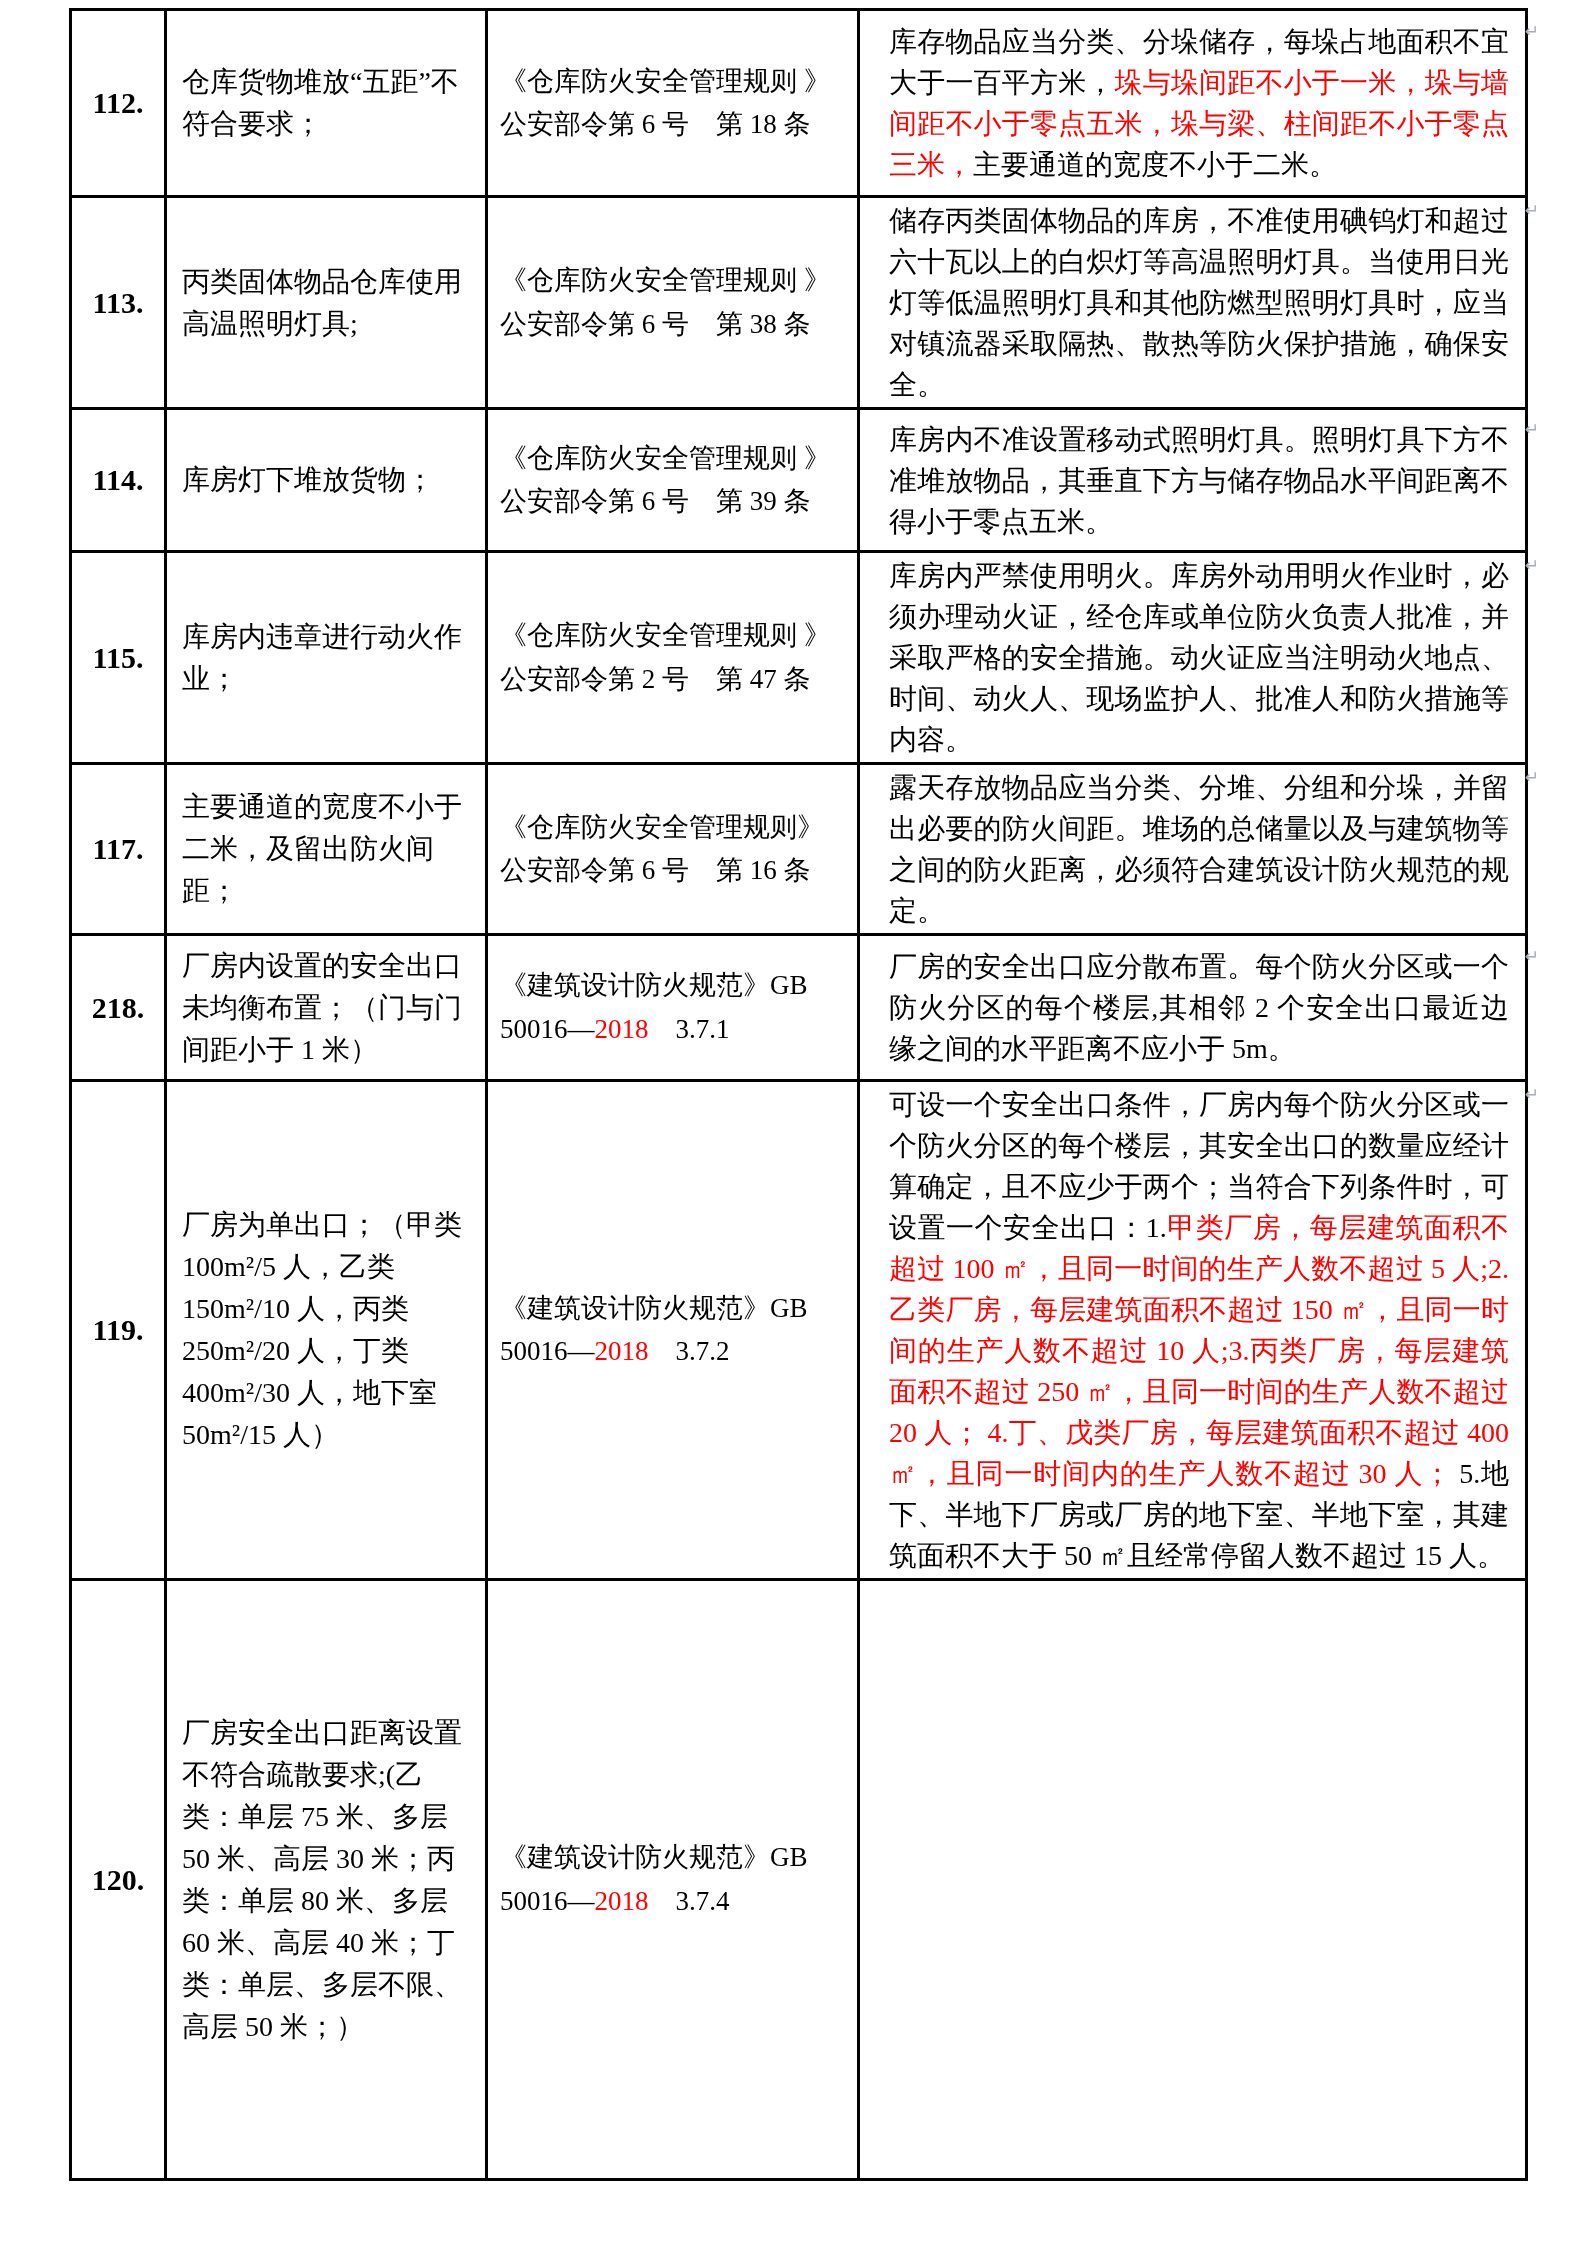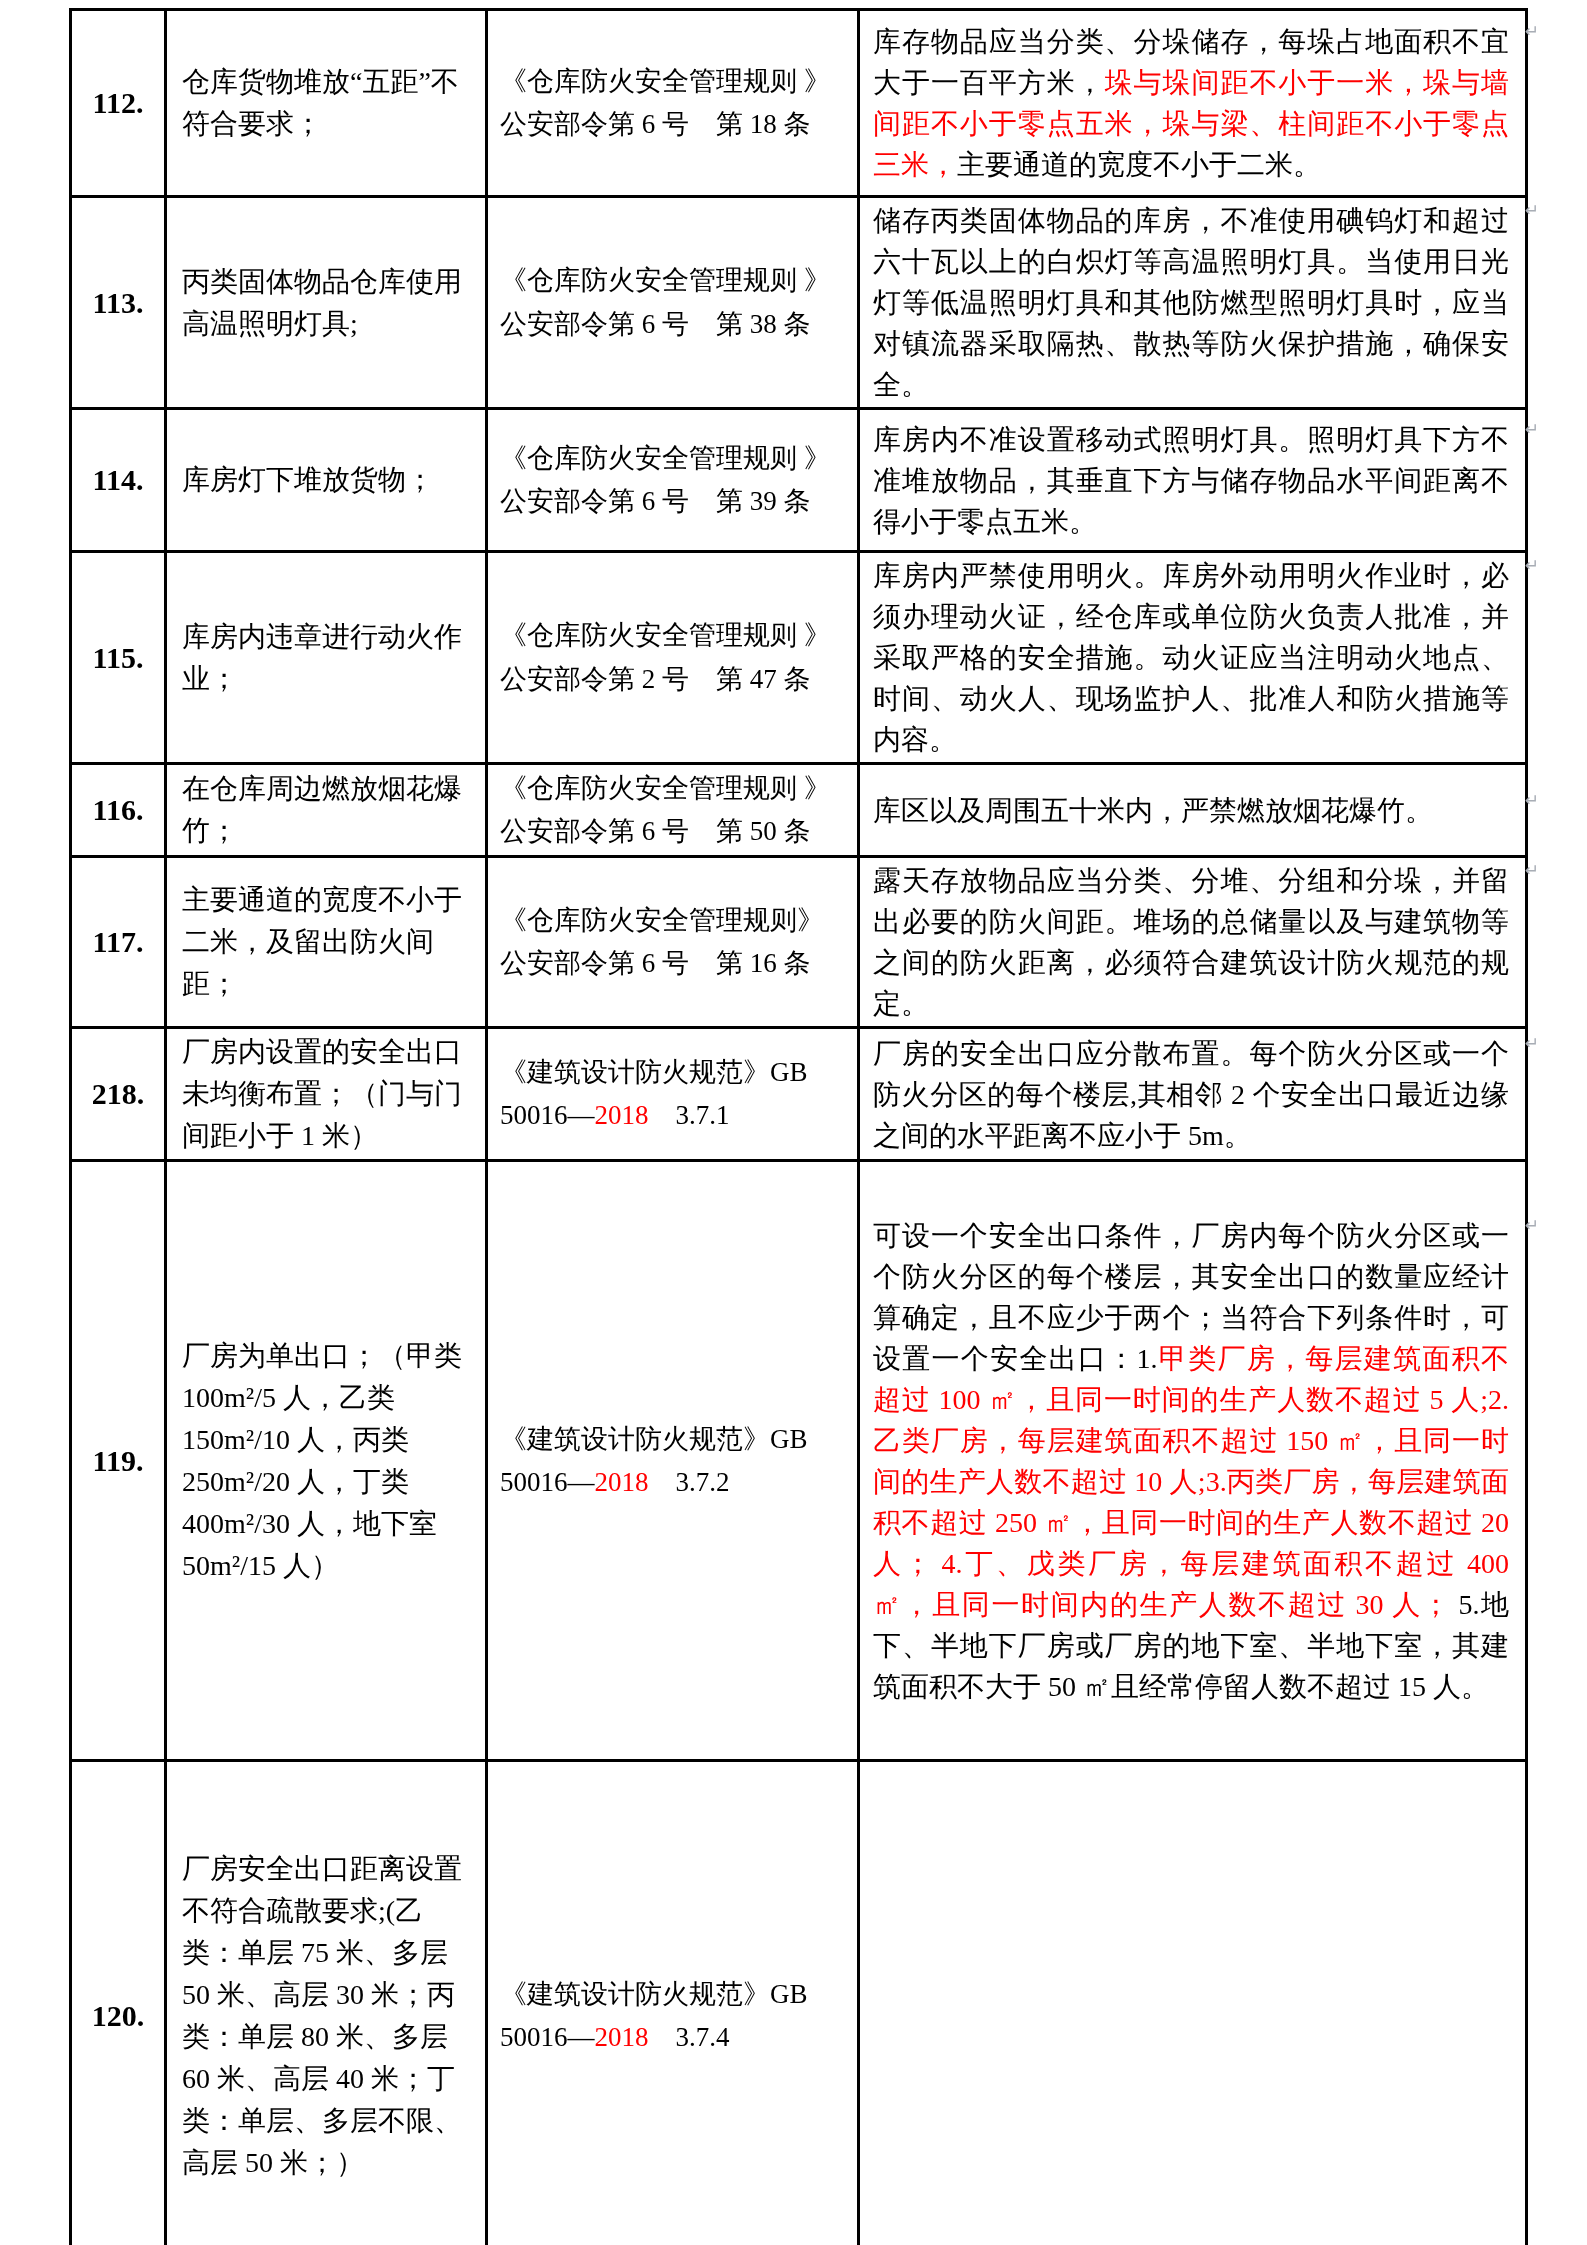--- a/index.html
+++ b/index.html
@@ -58,21 +58,21 @@
     line-height:1.6;
     margin-left:28px;
   }
   .refline{white-space:nowrap;}
   td.detail{
     font-size:28px;
     line-height:41px;
     padding:2px 16px 2px 13px;
     text-align:justify;
   }
-  .detailwrap{position:relative;}
+  .detailwrap{position:relative;margin-left:16px;}
   .red{color:#ff0000;}
   .pmark{
     position:absolute;
     right:-30px;
     top:2px;
     color:#a8adb5;
     font-size:17px;
     line-height:1;
     font-family:"DejaVu Sans","Liberation Sans",sans-serif;
   }
@@ -128,31 +128,20 @@
     <td class="issue">库房内违章进行动火作业；</td>
     <td class="ref">
               <div class="refline"><span>《仓库防火安全管理规则 》</span></div>
               <div class="refline"><span>公安部令第 2 号　第 47 条</span></div>
             </td>
     <td class="detail">
       <div class="detailwrap"><span>库房内严禁使用明火。库房外动用明火作业时，必须办理动火证，经仓库或单位防火负责人批准，并采取严格的安全措施。动火证应当注明动火地点、时间、动火人、现场监护人、批准人和防火措施等内容。</span><span class="pmark">↵</span></div>
     </td>
   </tr>
           <tr>
-    <td class="no">116.</td>
-    <td class="issue">在仓库周边燃放烟花爆竹；</td>
-    <td class="ref">
-              <div class="refline"><span>《仓库防火安全管理规则 》</span></div>
-              <div class="refline"><span>公安部令第 6 号　第 50 条</span></div>
-            </td>
-    <td class="detail">
-      <div class="detailwrap"><span>库区以及周围五十米内，严禁燃放烟花爆竹。</span><span class="pmark">↵</span></div>
-    </td>
-  </tr>
-          <tr>
     <td class="no">117.</td>
     <td class="issue">主要通道的宽度不小于二米，及留出防火间距；</td>
     <td class="ref">
               <div class="refline"><span>《仓库防火安全管理规则》</span></div>
               <div class="refline"><span>公安部令第 6 号　第 16 条</span></div>
             </td>
     <td class="detail">
       <div class="detailwrap"><span>露天存放物品应当分类、分堆、分组和分垛，并留出必要的防火间距。堆场的总储量以及与建筑物等之间的防火距离，必须符合建筑设计防火规范的规定。</span><span class="pmark">↵</span></div>
     </td>
   </tr>

